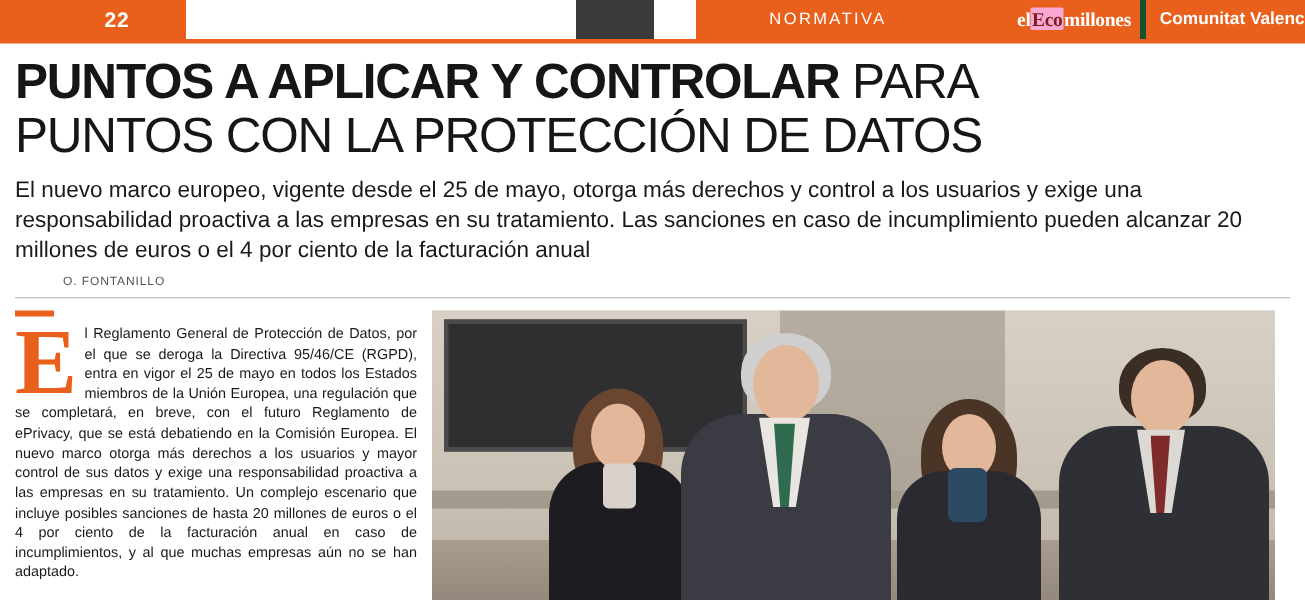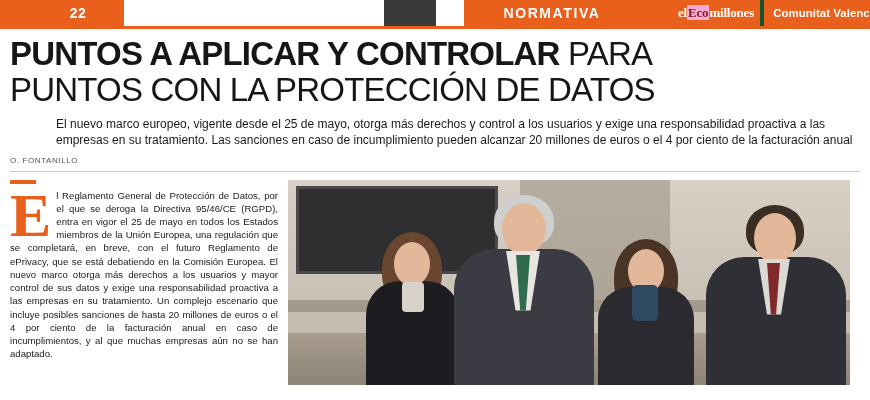--- a/index.html
+++ b/index.html
@@ -45,22 +45,22 @@
     background: #3a3a3a;
   }
   .mh-white-b {
     width: 28px;
     background: #ffffff;
   }
   .mh-section {
     flex: 1;
     background: #e8601c;
     color: #ffffff;
-    font-size: 14px;
-    font-weight: bold;
+    font-size: 11px;
+    font-weight: normal;
     letter-spacing: 1.6px;
     display: flex;
     align-items: center;
     justify-content: center;
   }
   .mh-logo {
     width: 120px;
     background: #e8601c;
     display: flex;
     align-items: center;
@@ -122,32 +122,32 @@
   .headline-l2 {
     font-size: 33px;
     line-height: 1.05;
     letter-spacing: -0.8px;
     font-weight: normal;
     color: #161616;
     margin-top: 2px;
   }
   .standfirst {
     margin-top: 9px;
-    font-size: 12px;
+    font-size: 15px;
     line-height: 1.33;
     color: #1a1a1a;
     max-width: 856px;
-    margin-left: 46px;
   }
   .byline {
     margin-top: 7px;
     font-size: 8px;
     letter-spacing: 0.6px;
     color: #555555;
     text-transform: uppercase;
+    margin-left: 32px;
   }
   .thin-rule {
     margin-top: 6px;
     height: 1px;
     background: #c9c9c9;
     width: 850px;
   }
 
   
   .body-area {

